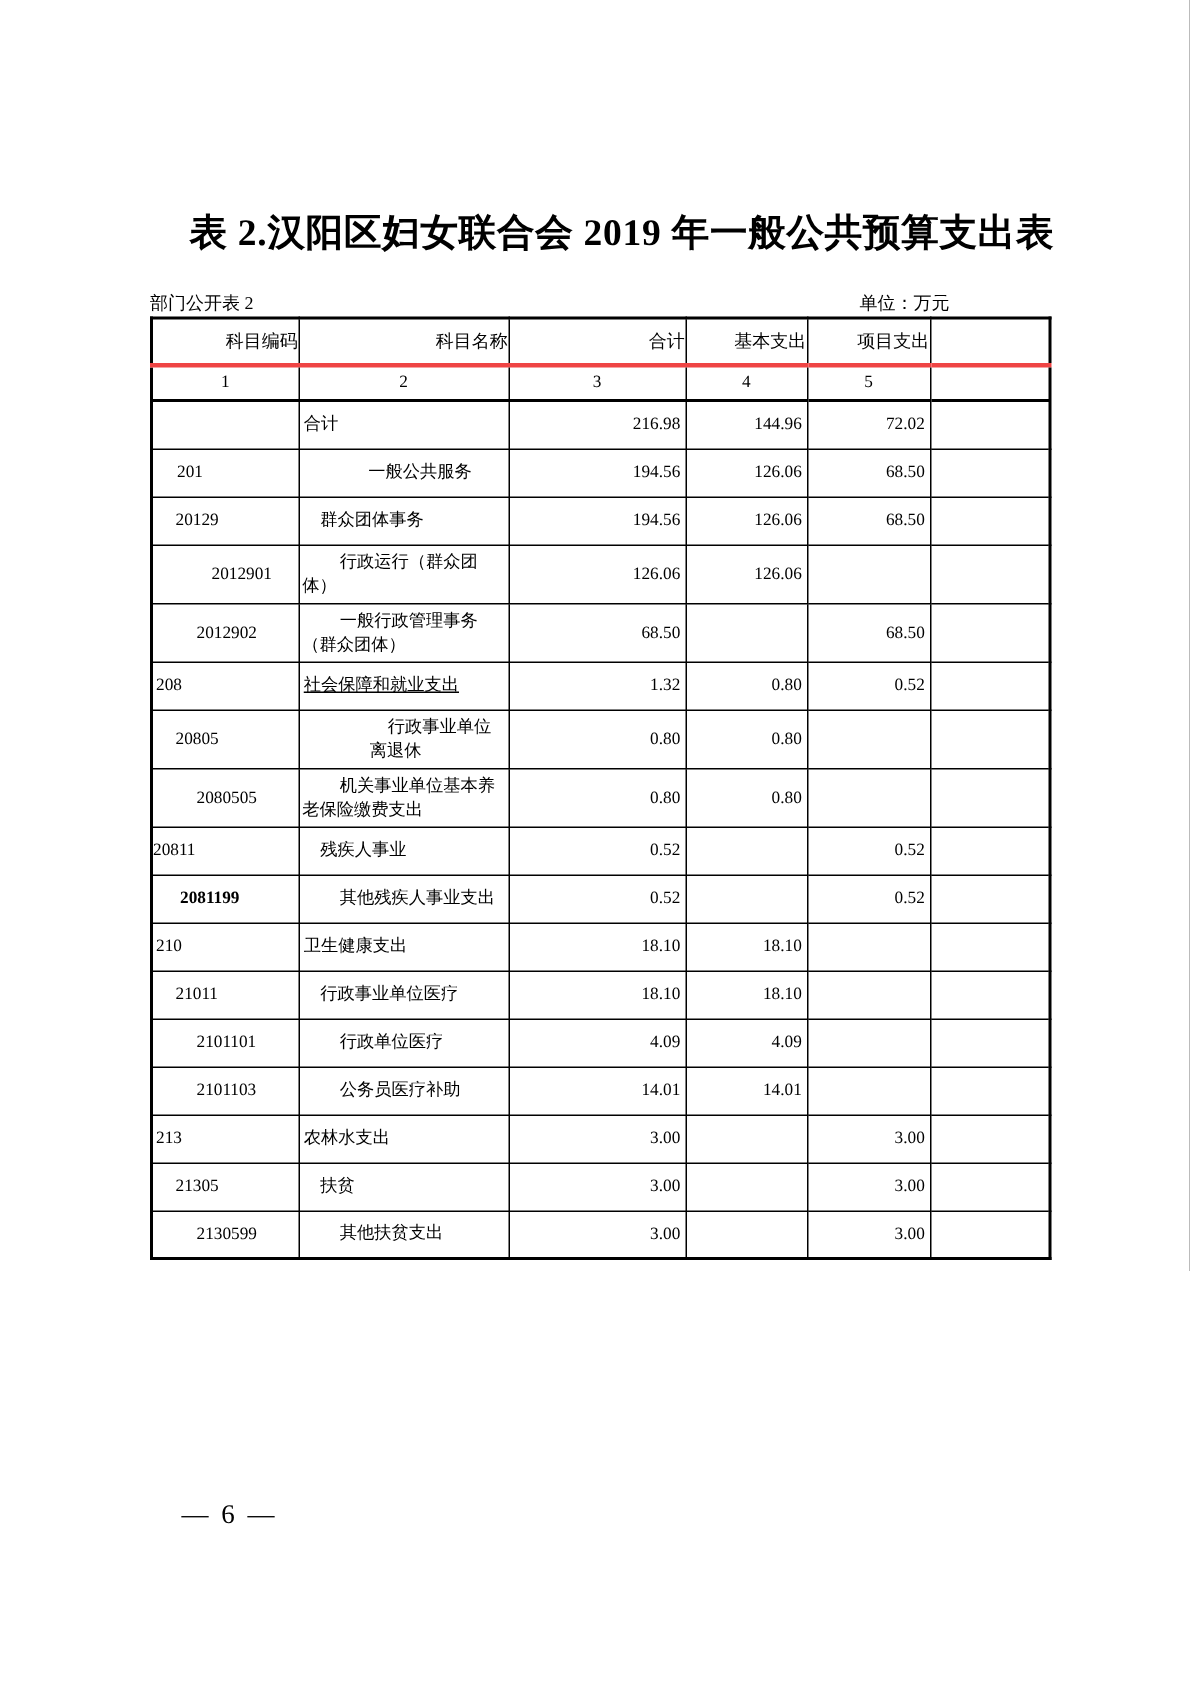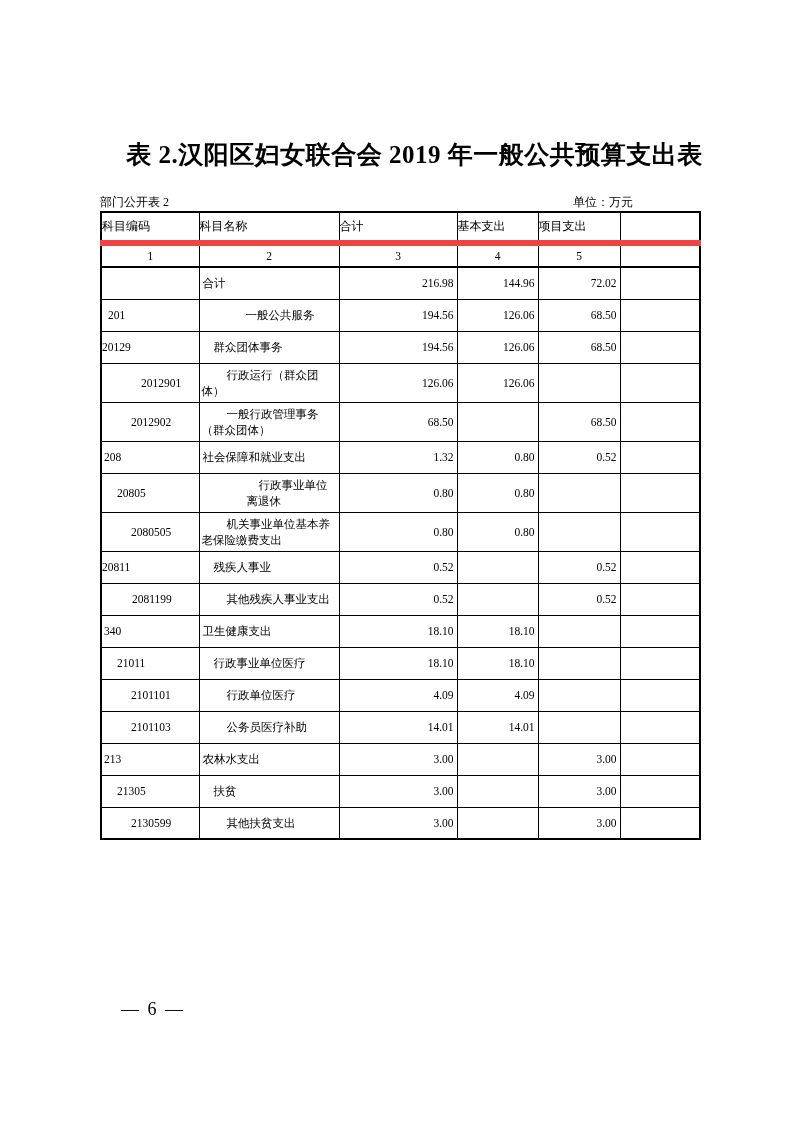--- a/index.html
+++ b/index.html
@@ -46,21 +46,21 @@
     table-layout: fixed;
     border: 2px solid #000;
   }
   table.budget th, table.budget td {
     border: 1px solid #000;
     font-weight: normal;
     font-size: 11.5px;
     vertical-align: middle;
     overflow: hidden;
   }
-  tr.head1 th { height: 31px; text-align: left; font-size: 12px; border-bottom: 6px solid #ef4444; }
+  tr.head1 th { height: 31px; text-align: right; font-size: 12px; border-bottom: 3px solid #ef4444; }
   tr.head2 th { height: 24px; text-align: center; border-bottom: 2px solid #000; }
   tbody tr { height: 32px; }
   td.code { text-align: left; font-size: 11px; }
   td.name { text-align: left; font-size: 11px; padding: 3px 2px; white-space: pre-line; line-height: 16px; }
   td.num  { text-align: right; padding-right: 3px; font-size: 11px; }
   td.blank { }
   .page-number {
     position: absolute;
     left: 121px;
     top: 999px;
@@ -108,29 +108,29 @@
     <tbody>
         <tr>
           <td class="code" style="padding-left: 2px;"></td>
           <td class="name" style="text-indent: 1px;">合计</td>
           <td class="num">216.98</td>
           <td class="num">144.96</td>
           <td class="num">72.02</td>
           <td class="blank"></td>
         </tr>
         <tr>
-          <td class="code" style="padding-left: 6px;">201</td>
+          <td class="code" style="padding-left: 16px;">201</td>
           <td class="name" style="text-indent: 1px; padding-left: 45px;">一般公共服务</td>
           <td class="num">194.56</td>
           <td class="num">126.06</td>
           <td class="num">68.50</td>
           <td class="blank"></td>
         </tr>
         <tr>
-          <td class="code" style="">20129</td>
+          <td class="code" style="padding-left: 15px;">20129</td>
           <td class="name" style="text-indent: 12px;">群众团体事务</td>
           <td class="num">194.56</td>
           <td class="num">126.06</td>
           <td class="num">68.50</td>
           <td class="blank"></td>
         </tr>
         <tr>
           <td class="code" style="padding-left: 39px;">2012901</td>
           <td class="name" style="text-indent: 25px;">行政运行（群众团体）</td>
           <td class="num">126.06</td>
@@ -142,21 +142,21 @@
           <td class="code" style="padding-left: 29px;">2012902</td>
           <td class="name" style="text-indent: 25px;">一般行政管理事务
 （群众团体）</td>
           <td class="num">68.50</td>
           <td class="num"></td>
           <td class="num">68.50</td>
           <td class="blank"></td>
         </tr>
         <tr>
           <td class="code" style="padding-left: 2px;">208</td>
-          <td class="name" style="text-indent: 1px;">社会保障和就业支出</td>
+          <td class="name" style="text-indent: 1px; text-decoration: underline;">社会保障和就业支出</td>
           <td class="num">1.32</td>
           <td class="num">0.80</td>
           <td class="num">0.52</td>
           <td class="blank"></td>
         </tr>
         <tr>
           <td class="code" style="padding-left: 15px;">20805</td>
           <td class="name" style="text-indent: 12px; padding-left: 47px;">行政事业单位离退休</td>
           <td class="num">0.80</td>
           <td class="num">0.80</td>
@@ -174,29 +174,29 @@
         </tr>
         <tr>
           <td class="code" style="">20811</td>
           <td class="name" style="text-indent: 12px;">残疾人事业</td>
           <td class="num">0.52</td>
           <td class="num"></td>
           <td class="num">0.52</td>
           <td class="blank"></td>
         </tr>
         <tr>
-          <td class="code" style="padding-left: 30px;">2081199</td>
+          <td class="code" style="padding-left: 18px; font-weight: bold;">2081199</td>
           <td class="name" style="text-indent: 25px;">其他残疾人事业支出</td>
           <td class="num">0.52</td>
           <td class="num"></td>
           <td class="num">0.52</td>
           <td class="blank"></td>
         </tr>
         <tr>
-          <td class="code" style="padding-left: 2px;">340</td>
+          <td class="code" style="padding-left: 2px;">210</td>
           <td class="name" style="text-indent: 1px;">卫生健康支出</td>
           <td class="num">18.10</td>
           <td class="num">18.10</td>
           <td class="num"></td>
           <td class="blank"></td>
         </tr>
         <tr>
           <td class="code" style="padding-left: 15px;">21011</td>
           <td class="name" style="text-indent: 12px;">行政事业单位医疗</td>
           <td class="num">18.10</td>
@@ -231,21 +231,21 @@
         <tr>
           <td class="code" style="padding-left: 15px;">21305</td>
           <td class="name" style="text-indent: 12px;">扶贫</td>
           <td class="num">3.00</td>
           <td class="num"></td>
           <td class="num">3.00</td>
           <td class="blank"></td>
         </tr>
         <tr>
           <td class="code" style="padding-left: 29px;">2130599</td>
-          <td class="name" style="text-indent: 25px;">其他扶贫支出</td>
+          <td class="name" style="text-indent: 25px; font-family: Liberation Mono, monospace;">其他扶贫支出</td>
           <td class="num">3.00</td>
           <td class="num"></td>
           <td class="num">3.00</td>
           <td class="blank"></td>
         </tr>
       </tbody>
   </table>
 
   <div class="page-number">— 6 —</div>
 

